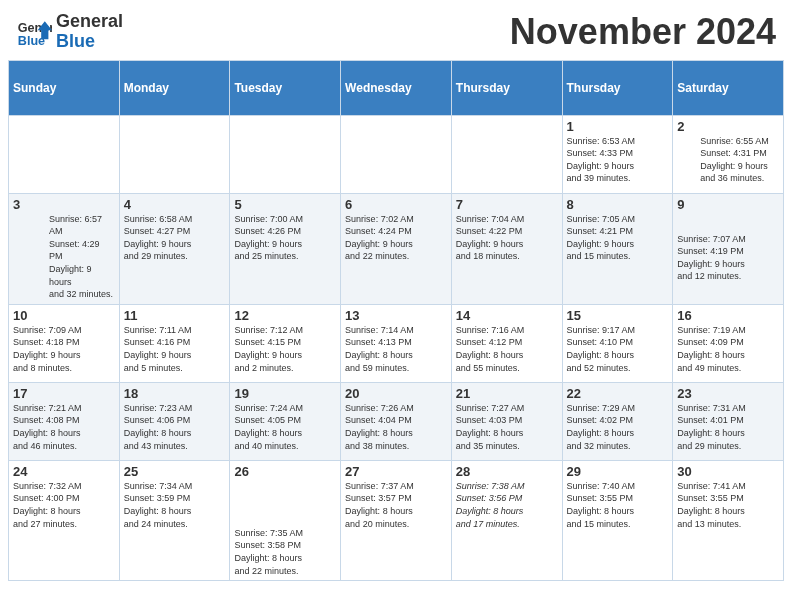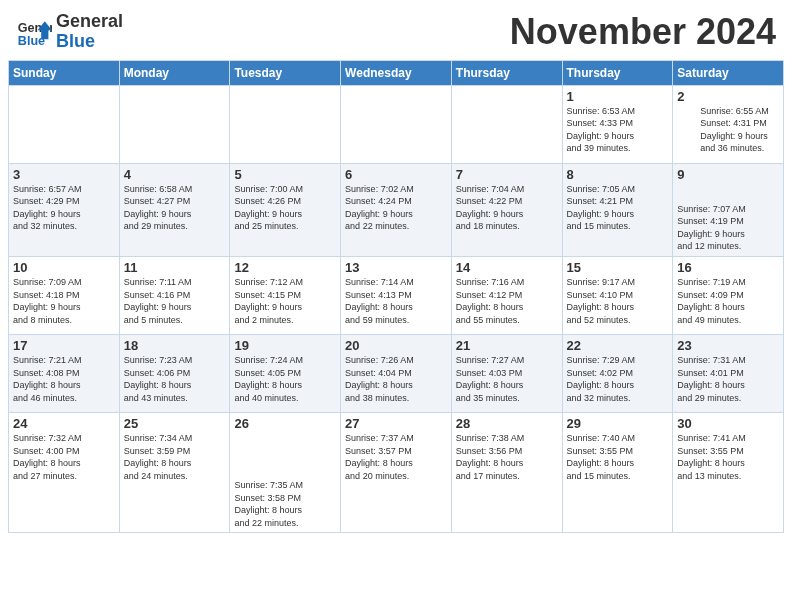--- a/index.html
+++ b/index.html
@@ -55,21 +55,21 @@
       width: 100%;
       border-collapse: collapse;
       table-layout: fixed;
     }
     
     .calendar-table th {
       background-color: #3a7fc1;
       color: #fff;
       font-size: 12px;
       font-weight: bold;
-      padding: 5px 4px;
+      padding: 20px 4px;
       text-align: left;
       border: 1px solid #c8d8e8;
     }
     
     .calendar-table td {
       vertical-align: top;
       border: 1px solid #c8d8e8;
       padding: 3px 4px;
       font-size: 9.5px;
       color: #333;
@@ -152,21 +152,21 @@
             <div class="day-number">2</div>
             <div class="day-info" style="white-space: pre-line; margin-left: 23px;">Sunrise: 6:55 AM
 Sunset: 4:31 PM
 Daylight: 9 hours
 and 36 minutes.</div>
           </td>
         </tr>
         <tr>
           <td>
             <div class="day-number">3</div>
-            <div class="day-info" style="white-space: pre-line;">Sunrise: 6:57 AM
+            <div class="day-info" style="white-space: pre-line; margin-left: 36px;">Sunrise: 6:57 AM
 Sunset: 4:29 PM
 Daylight: 9 hours
 and 32 minutes.</div>
           </td>
           <td>
             <div class="day-number">4</div>
             <div class="day-info" style="white-space: pre-line;">Sunrise: 6:58 AM
 Sunset: 4:27 PM
 Daylight: 9 hours
 and 29 minutes.</div>
@@ -333,21 +333,21 @@
           </td>
           <td>
             <div class="day-number">27</div>
             <div class="day-info" style="white-space: pre-line;">Sunrise: 7:37 AM
 Sunset: 3:57 PM
 Daylight: 8 hours
 and 20 minutes.</div>
           </td>
           <td>
             <div class="day-number">28</div>
-            <div class="day-info" style="white-space: pre-line;">Sunrise: 7:38 AM
+            <div class="day-info" style="white-space: pre-line; font-style: italic;">Sunrise: 7:38 AM
 Sunset: 3:56 PM
 Daylight: 8 hours
 and 17 minutes.</div>
           </td>
           <td>
             <div class="day-number">29</div>
             <div class="day-info" style="white-space: pre-line;">Sunrise: 7:40 AM
 Sunset: 3:55 PM
 Daylight: 8 hours
 and 15 minutes.</div>

